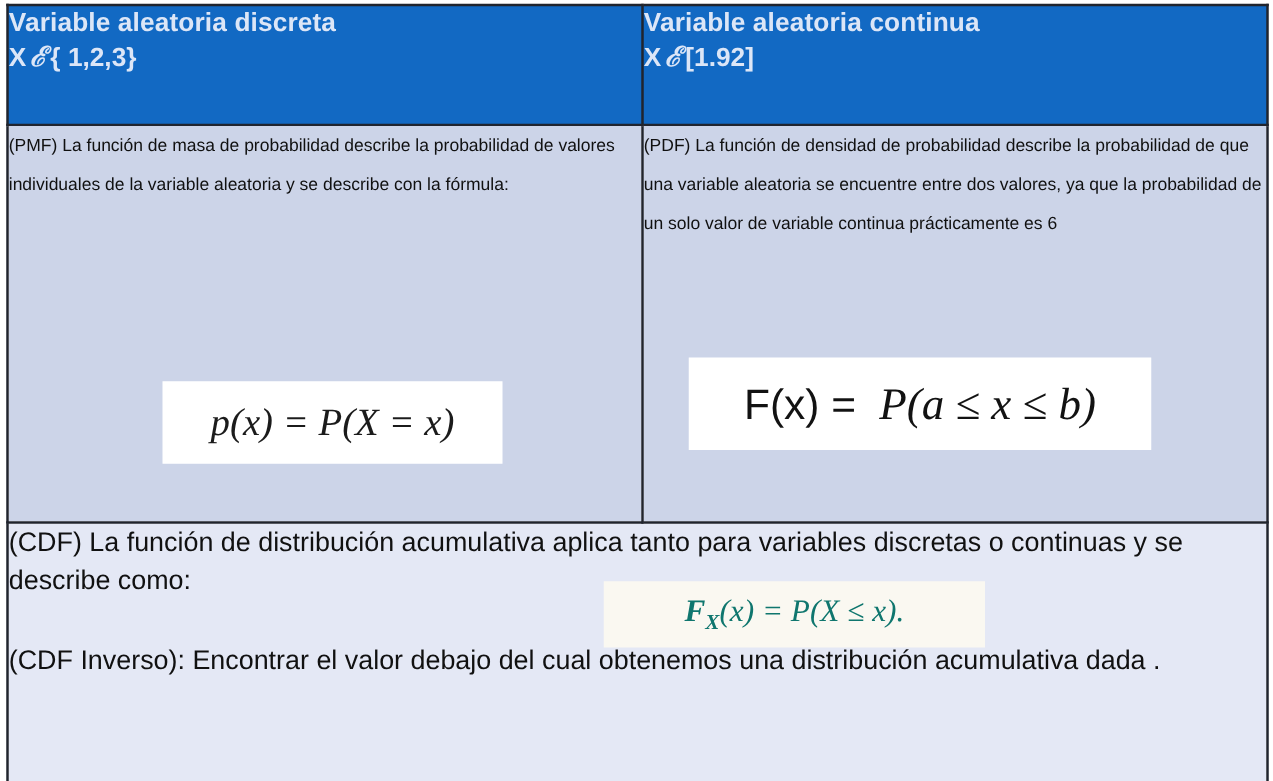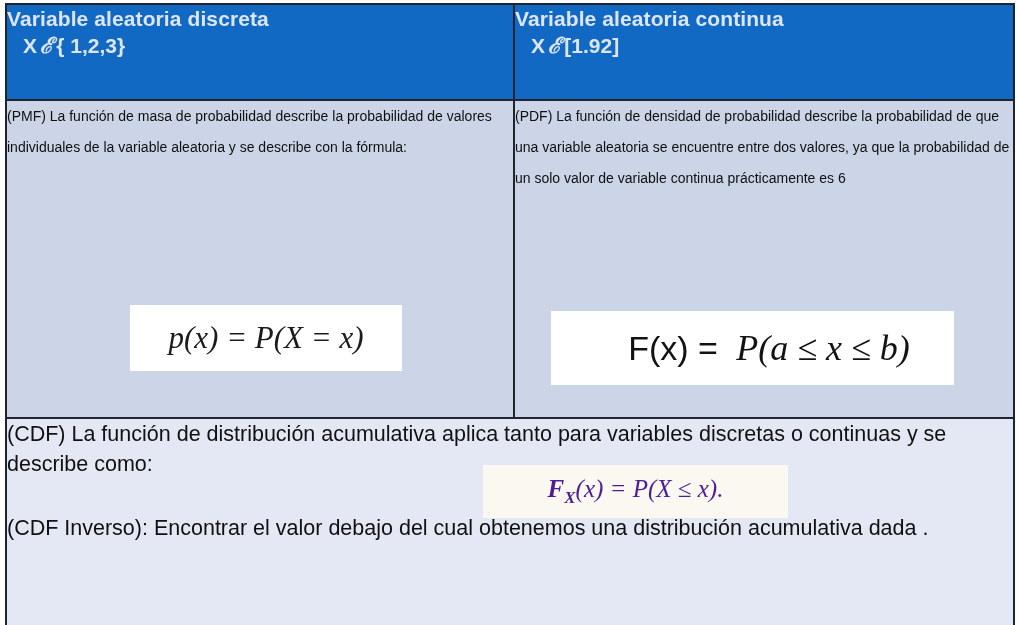--- a/index.html
+++ b/index.html
@@ -53,21 +53,20 @@
     line-height: 27px;
     letter-spacing: .1px;
     white-space: nowrap;
   }
   .hdr-line2 {
     color: #DCE6F7;
     font-size: 21px;
     font-weight: bold;
     line-height: 28px;
     white-space: nowrap;
-    margin-left: 16px;
   }
   .sym-e {
     font-family: "Liberation Serif", serif;
     font-style: italic;
     font-weight: bold;
     font-size: 22px;
     padding: 0 3px;
   }
 
   
@@ -99,24 +98,23 @@
   }
   .formula-pmf {
     font-family: "Liberation Serif", serif;
     font-style: italic;
     font-size: 31px;
     color: #1b1b1b;
     white-space: nowrap;
   }
   #formula-pdf-box {
     left: 36px;
-    top: 210px;
+    top: 185px;
     width: 370px;
     height: 74px;
-    padding-left: 33px;
   }
   .formula-pdf {
     font-size: 34px;
     color: #121212;
     white-space: nowrap;
   }
   .formula-pdf .sans-part {
     font-family: "Liberation Sans", sans-serif;
     font-weight: normal;
   }
@@ -148,21 +146,21 @@
     height: 53px;
     background: #FAF8F1;
     display: flex;
     align-items: center;
     justify-content: center;
   }
   .formula-cdf {
     font-family: "Liberation Serif", serif;
     font-style: italic;
     font-size: 25px;
-    color: #4c1d95;
+    color: #0f766e;
     white-space: nowrap;
   }
   .formula-cdf .fx {
     font-weight: bold;
   }
   .formula-cdf sub {
     font-size: 17px;
     font-weight: bold;
   }
   .gap-block {

